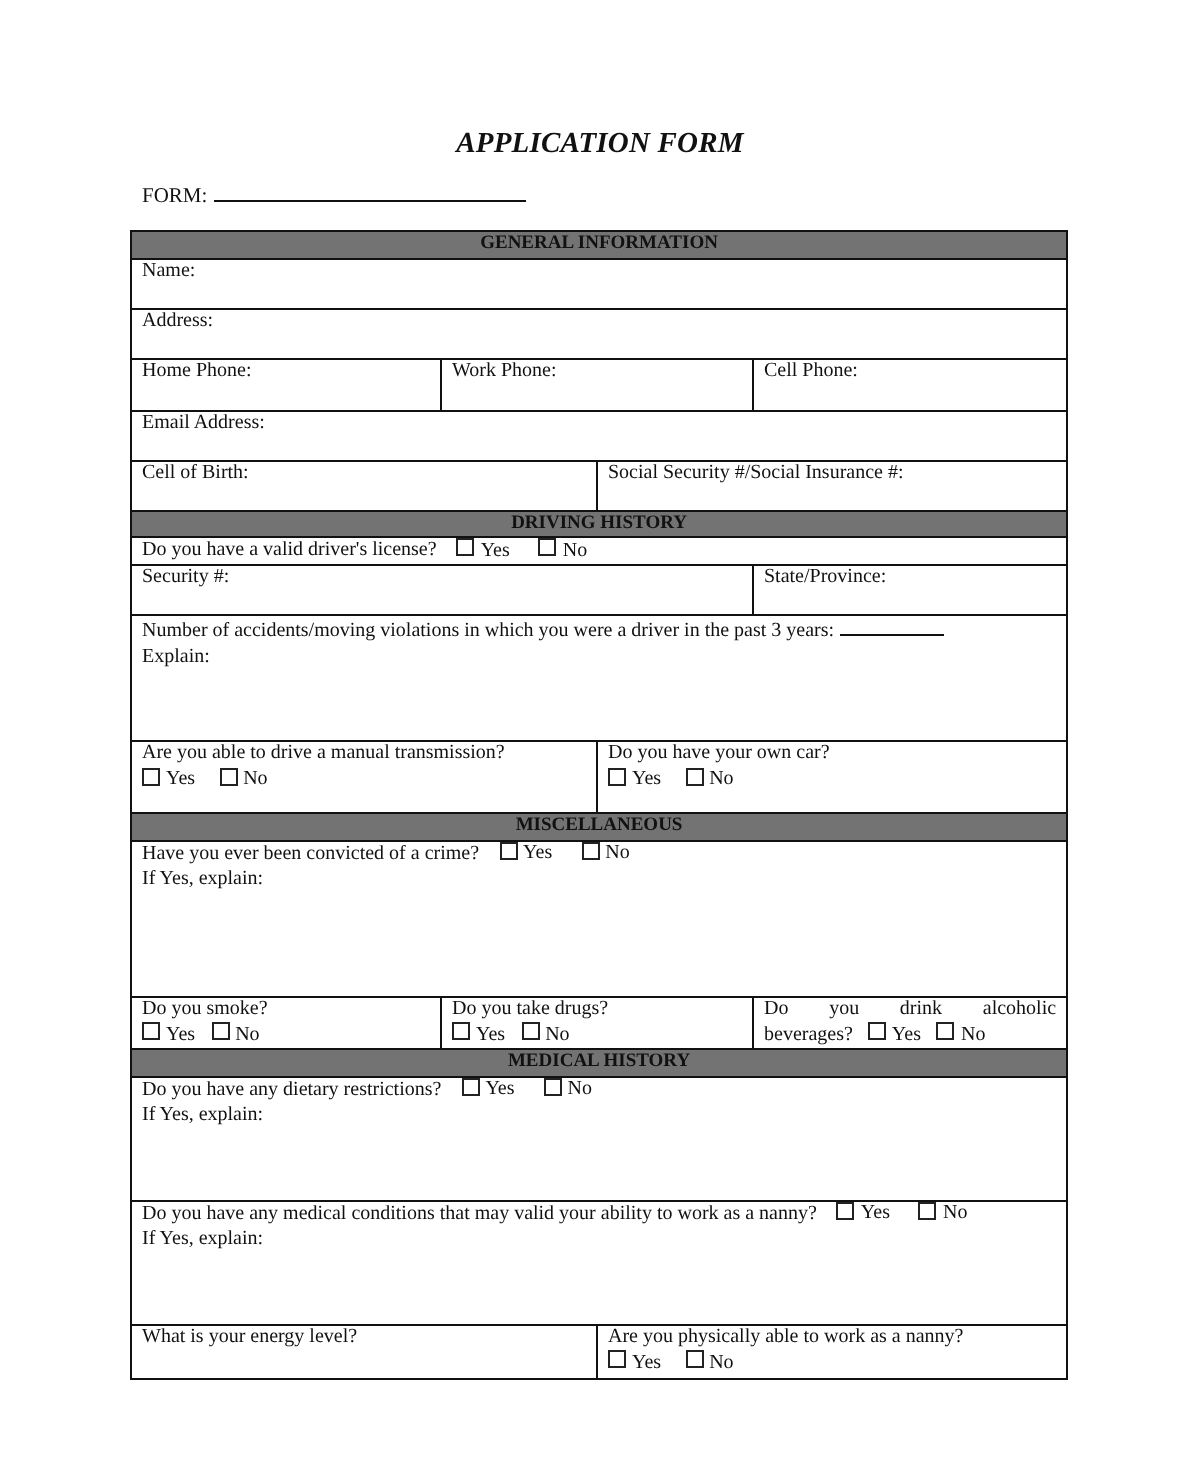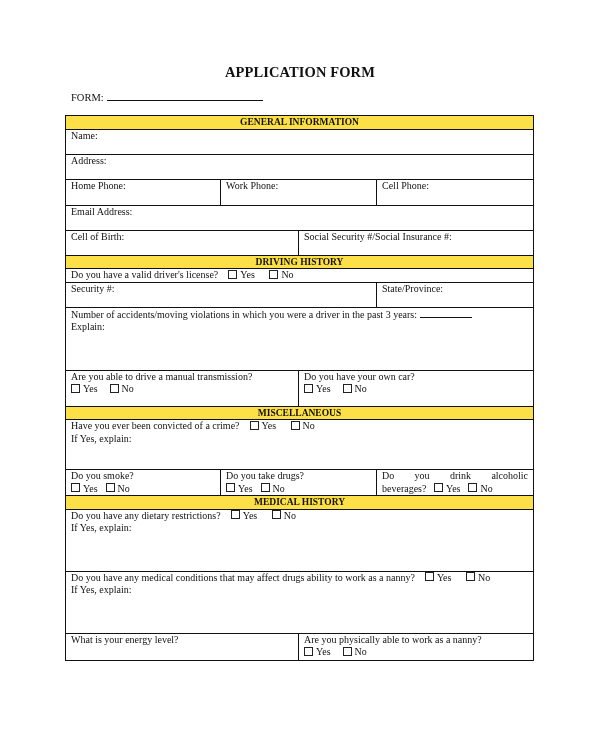--- a/index.html
+++ b/index.html
@@ -1,22 +1,22 @@
 <!DOCTYPE html>
 <html><head>
 <meta charset="utf-8">
 <style>
   html, body { margin:0; padding:0; background:#ffffff; }
   body { width:600px; height:730px; position:relative; font-family:"Liberation Serif", serif; color:#111; overflow:hidden; }
-  .title { position:absolute; left:0; width:600px; top:64px; text-align:center; font-weight:bold; font-size:14.5px; letter-spacing:0.1px; }
+  .title { position:absolute; left:0; width:600px; top:64px; text-align:center; font-weight:bold; font-size:14.5px; letter-spacing:0.1px;font-style:italic; }
   .date { position:absolute; left:71px; top:90px; font-size:10.5px; }
   .date .line { display:inline-block; width:156px; border-bottom:1px solid #111; height:10px; vertical-align:baseline; margin-left:3px; }
   table.form { position:absolute; left:65px; top:115px; width:468px; border-collapse:collapse; font-size:10px; table-layout:fixed; }
   table.form td { border:1px solid #111; vertical-align:top; padding:0 5px; line-height:12.5px; }
-  td.section { background:#fde047; text-align:center; font-weight:bold; font-size:9.5px; height:12px; padding:0; line-height:12px; }
+  td.section { background:#737373; text-align:center; font-weight:bold; font-size:9.5px; height:12px; padding:0; line-height:12px; }
   .cb { display:inline-block; width:7px; height:7px; border:1px solid #222; margin-right:3px; vertical-align:-0.5px; }
   .opt { margin-right:12px; }
   .opts { white-space:nowrap; }
   .blank { display:inline-block; width:52px; border-bottom:1px solid #111; height:9px; }
   .justify { text-align:justify; text-align-last:justify; }
 </style>
 </head>
 <body>
 
 <div class="title">APPLICATION FORM</div>
@@ -82,21 +82,21 @@
     </td>
     <td colspan="2">
       <span>Do you have your own car?</span><br>
       <span class="opts"><span class="opt"><span class="cb"></span><span>Yes</span></span><span><span class="cb"></span><span>No</span></span></span>
     </td>
   </tr>
 
   <tr>
         <td colspan="4" class="section">MISCELLANEOUS</td>
       </tr>
-  <tr style="height:50px">
+  <tr style="height:78px">
         <td colspan="4">
     <span>Have you ever been convicted of a crime?</span>&nbsp;&nbsp;&nbsp;
     <span class="opt"><span class="cb"></span><span>Yes</span></span>
     <span><span class="cb"></span><span>No</span></span><br>
     <span>If Yes, explain:</span>
   </td>
       </tr>
   <tr style="height:26px">
     <td>
       <span>Do you smoke?</span><br>
@@ -119,21 +119,21 @@
   <tr style="height:62px">
         <td colspan="4">
     <span>Do you have any dietary restrictions?</span>&nbsp;&nbsp;&nbsp;
     <span class="opt"><span class="cb"></span><span>Yes</span></span>
     <span><span class="cb"></span><span>No</span></span><br>
     <span>If Yes, explain:</span>
   </td>
       </tr>
   <tr style="height:62px">
         <td colspan="4">
-    <span>Do you have any medical conditions that may affect drugs ability to work as a nanny?</span>&nbsp;&nbsp;&nbsp;
+    <span>Do you have any medical conditions that may valid your ability to work as a nanny?</span>&nbsp;&nbsp;&nbsp;
     <span class="opt"><span class="cb"></span><span>Yes</span></span>
     <span><span class="cb"></span><span>No</span></span><br>
     <span>If Yes, explain:</span>
   </td>
       </tr>
   <tr style="height:27px">
     <td colspan="2"><span>What is your energy level?</span></td>
     <td colspan="2">
       <span>Are you physically able to work as a nanny?</span><br>
       <span class="opts"><span class="opt"><span class="cb"></span><span>Yes</span></span><span><span class="cb"></span><span>No</span></span></span>

